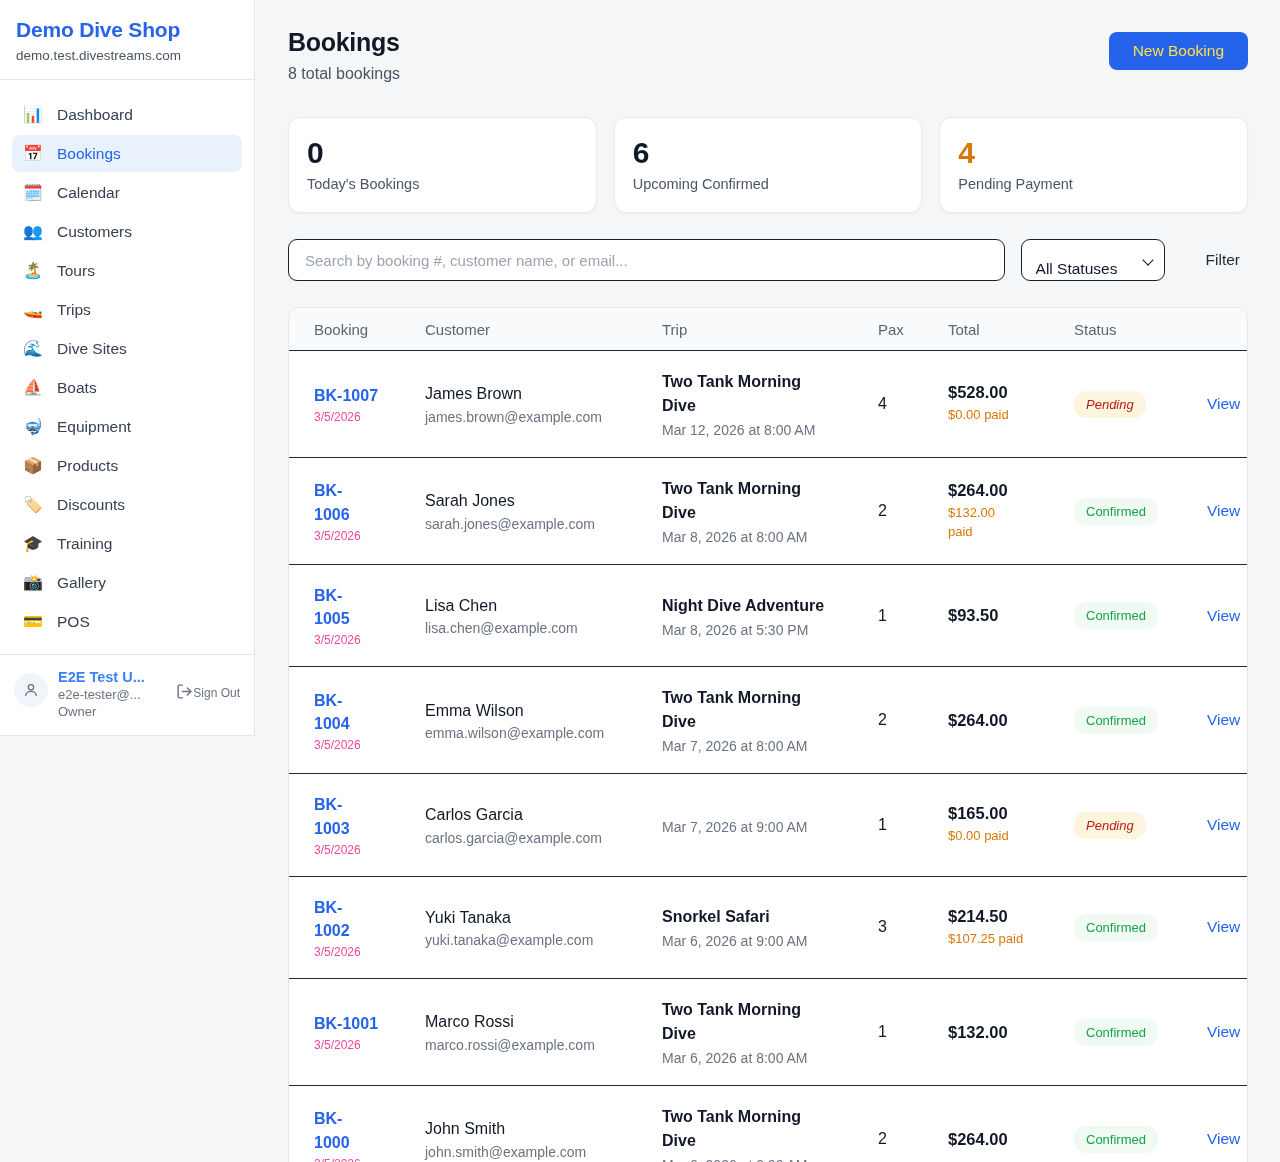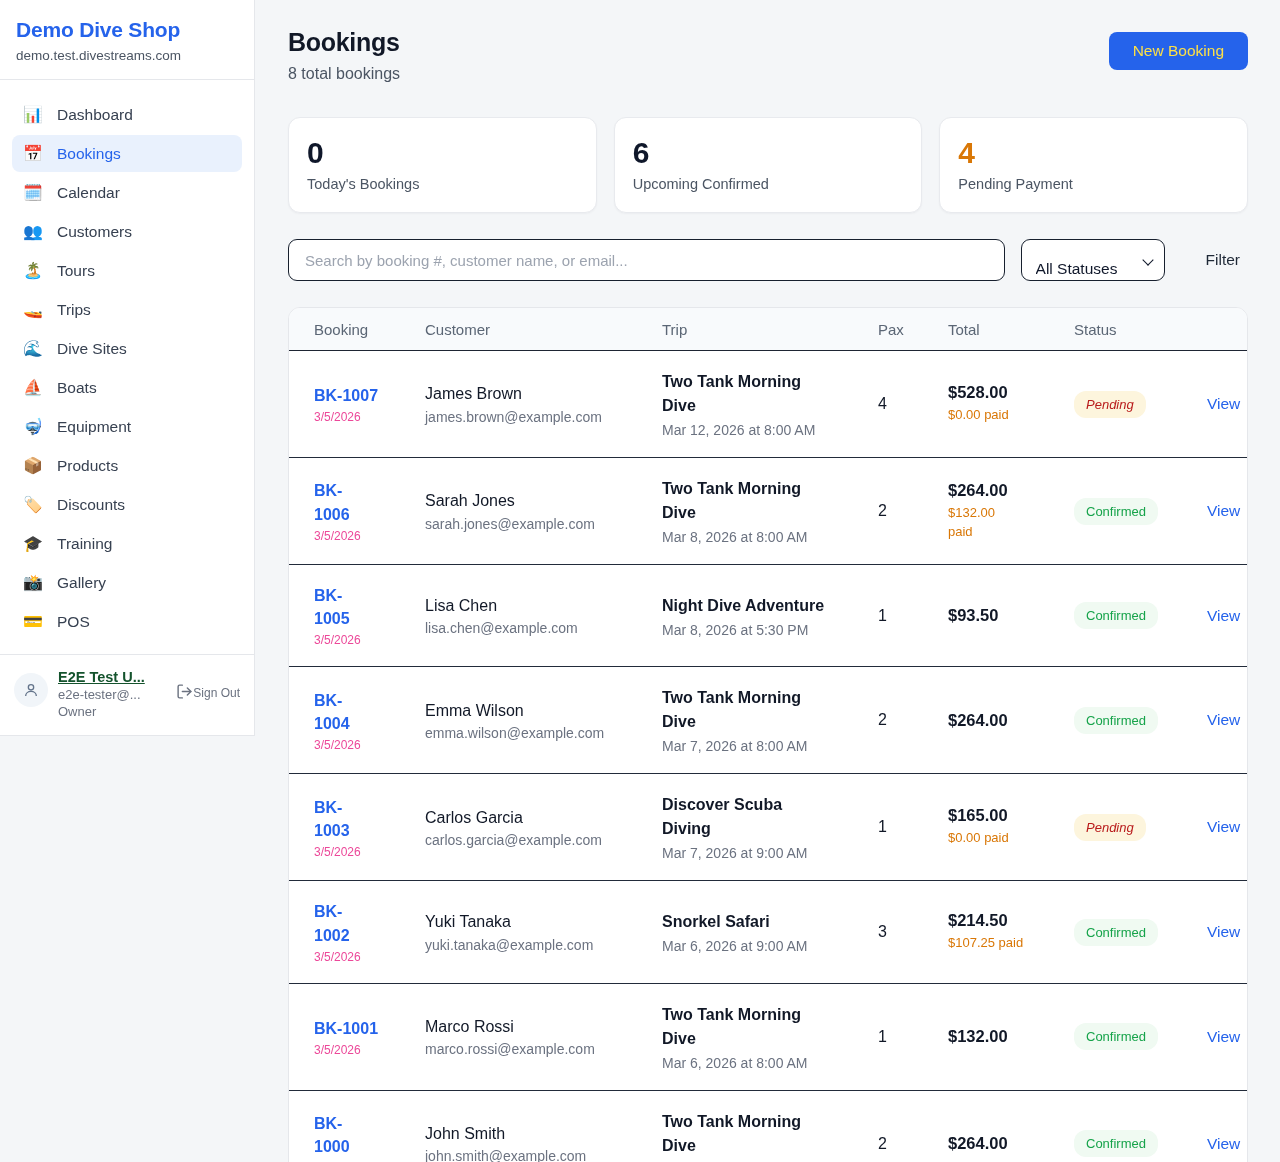--- a/index.html
+++ b/index.html
@@ -34,21 +34,21 @@
     border-top: 1px solid #e5e7eb;
     padding: 14px 14px 16px 14px;
     display: flex; align-items: flex-start; gap: 10px;
   }
   .avatar {
     width: 34px; height: 34px; border-radius: 50%; background: #f1f5f9;
     display: flex; align-items: center; justify-content: center; flex: 0 0 34px;
     margin-top: 4px;
   }
   .user-meta { flex: 1; min-width: 0; }
-  .user-name { font-size: 14.5px; font-weight: bold; color: #14532d; white-space: nowrap; text-decoration: underline; }
+  .user-name { font-size: 14.5px; font-weight: bold; color: #3b82f6; white-space: nowrap; }
   .user-email, .user-role { font-size: 13px; color: #6b7280; margin-top: 2px; white-space: nowrap; }
   .signout {
     display: flex; align-items: flex-end; 
     color: #6b7280; font-size: 12px; background: none; border: none; cursor: pointer;
     font-family: inherit; margin-top: 14px; white-space: nowrap;
   }
   
   .main { margin-left: 255px; padding: 28px 32px 32px 33px; }
   .page-header { display: flex; justify-content: space-between; align-items: flex-start; }
   .page-title { font-size: 25px; font-weight: bold; color: #111827; letter-spacing: -.3px; }
@@ -383,21 +383,20 @@
     <div class="tgrid trow">
       <div class="cell-booking">
         <a href="#" class="bk-link">BK-<br>1003</a>
         <div class="bk-date">3/5/2026</div>
       </div>
       <div>
         <div class="cust-name">Carlos Garcia</div>
         <div class="cust-email">carlos.garcia@example.com</div>
       </div>
       <div>
-        <div class="trip-name">Discover Scuba<br>Diving</div>
         <div class="trip-date">Mar 7, 2026 at 9:00 AM</div>
       </div>
       <div class="pax">1</div>
       <div>
         <div class="total-amt">$165.00</div>
         <div class="total-paid">$0.00 paid</div>
       </div>
       <div>
         <span class="badge badge--pending">Pending</span>
       </div>

